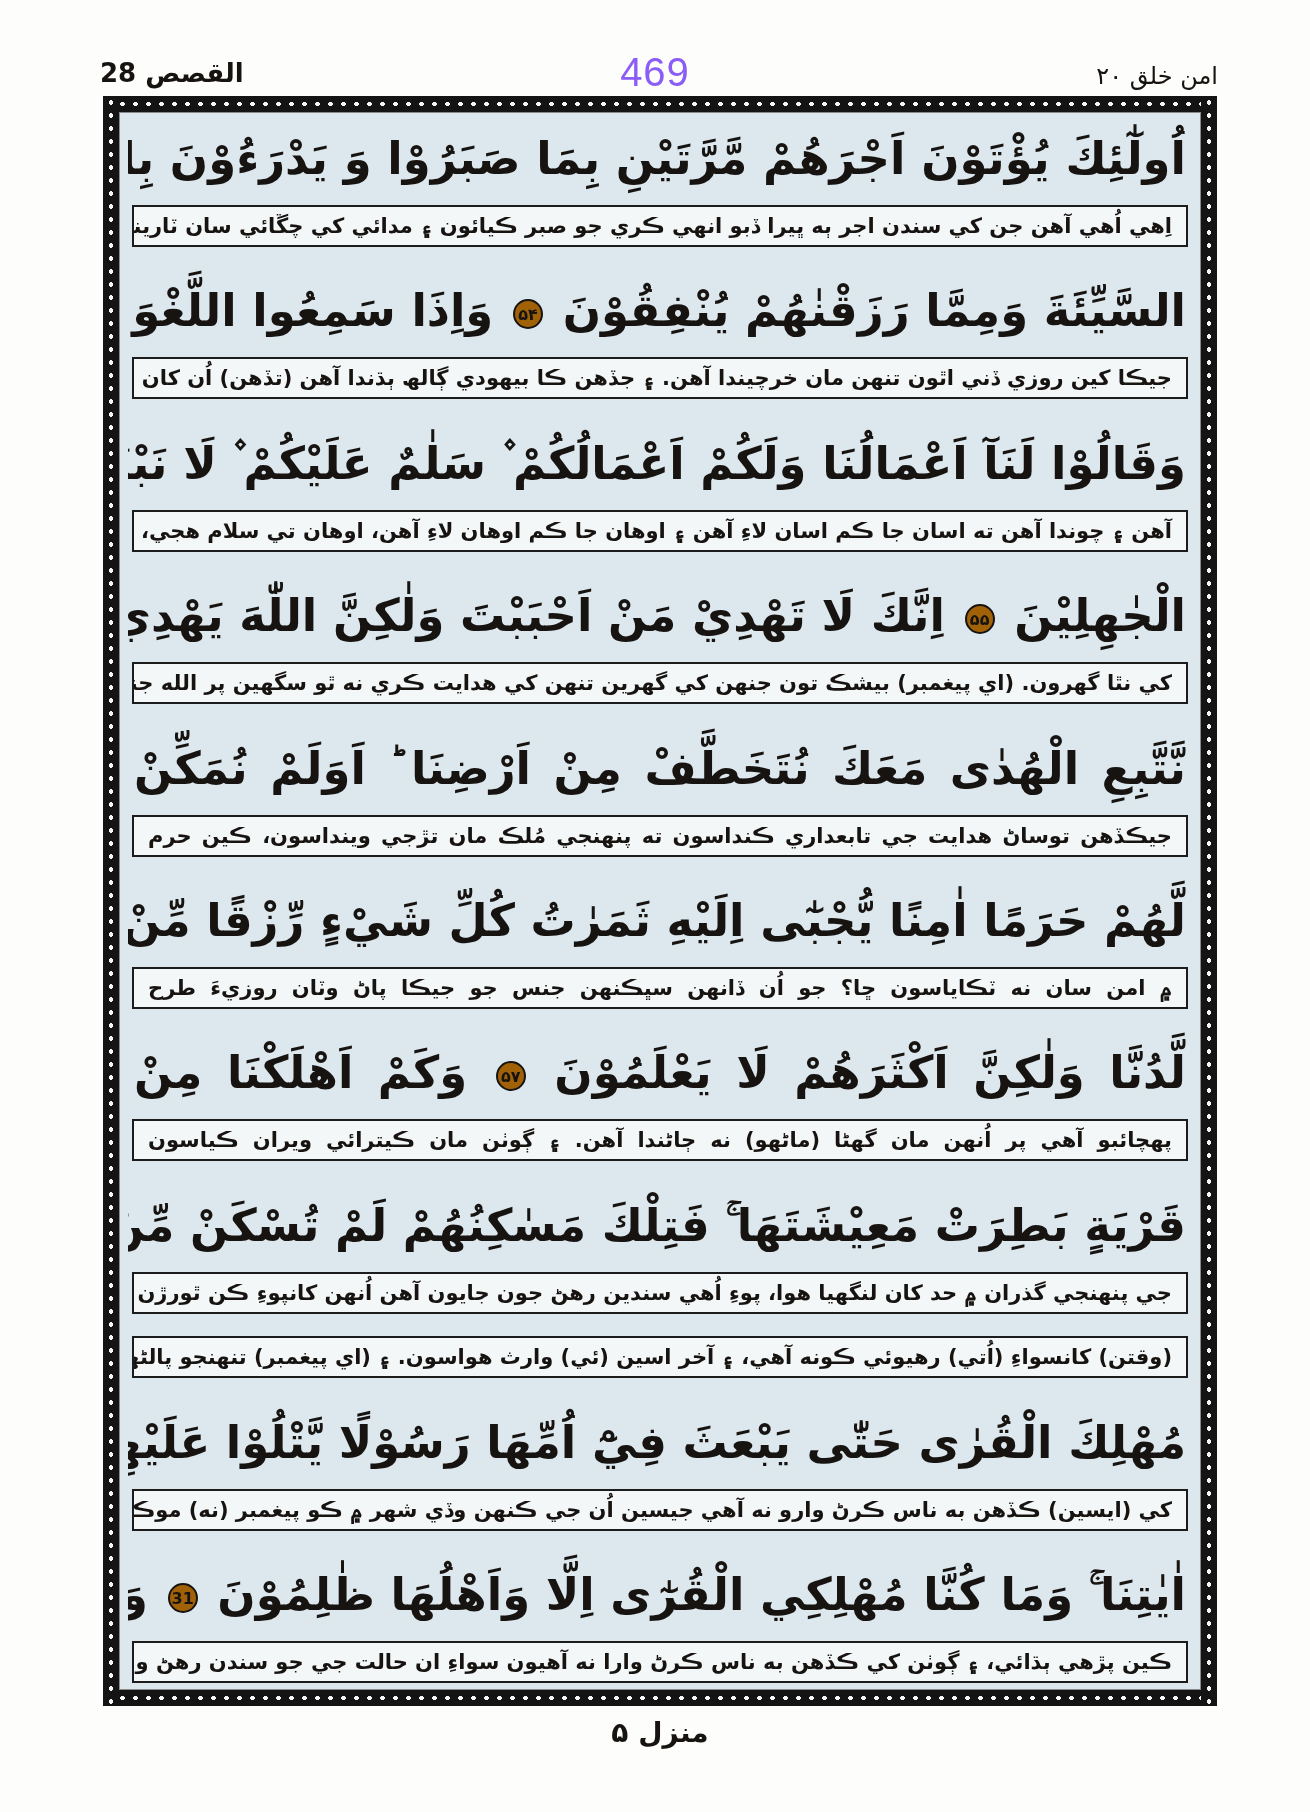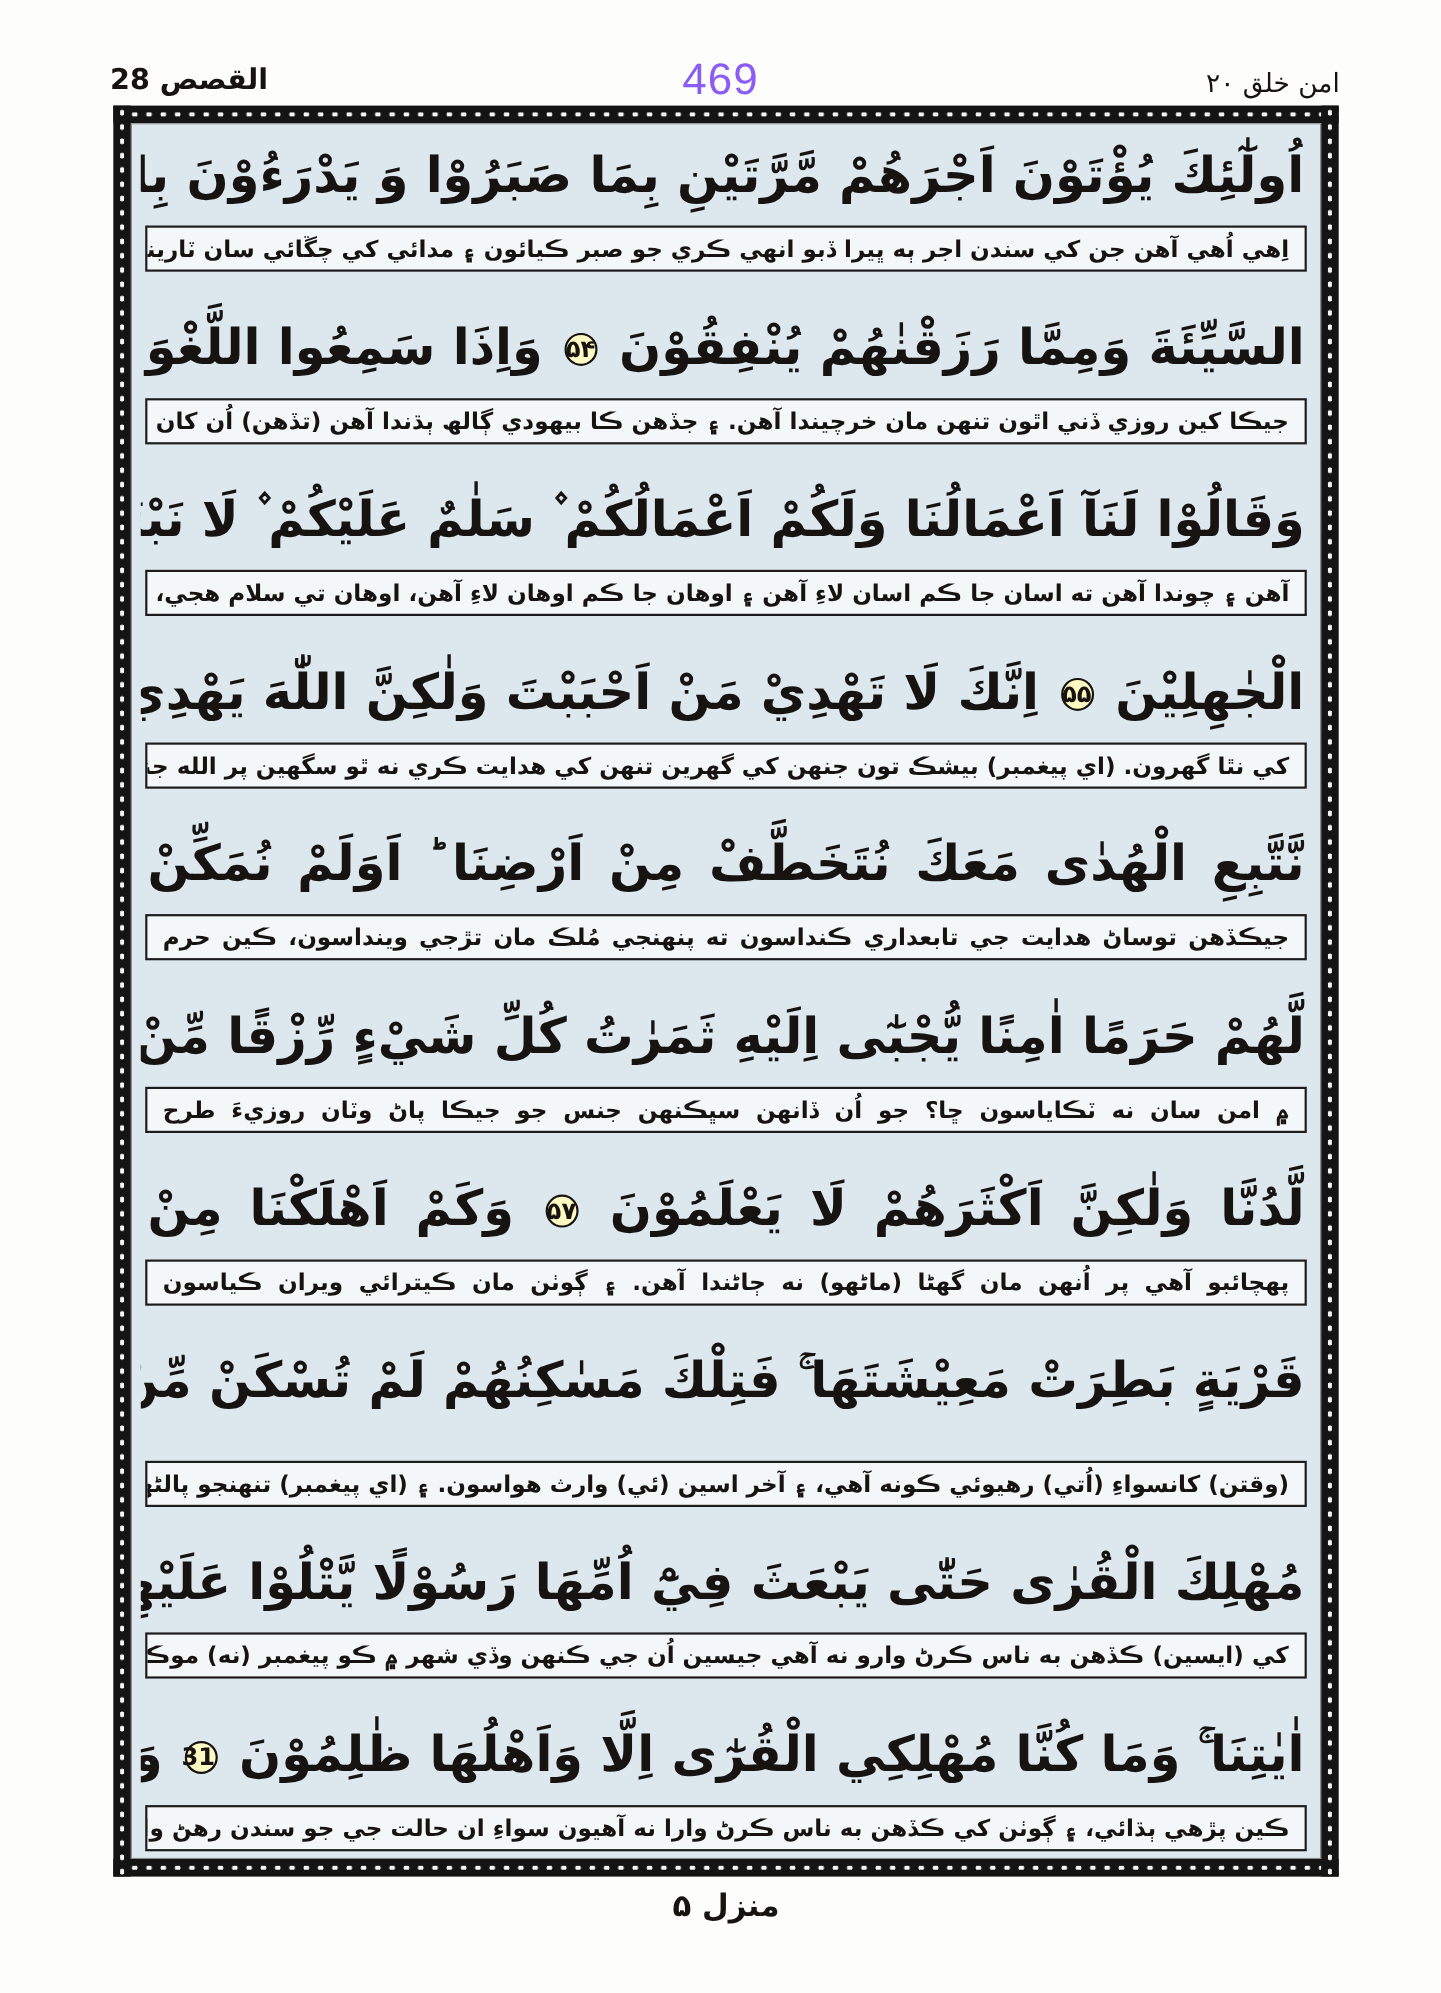--- a/index.html
+++ b/index.html
@@ -60,26 +60,26 @@
     direction:rtl;
     font-size:45px;font-weight:bold;
     line-height:1.85;height:88px;
     white-space:nowrap;overflow:hidden;
     text-align:justify;text-align-last:justify;
     padding:0 6px;
     color:var(--ink);
   }
   .vnum{
     display:inline-block;
-    font-size:22px;font-weight:bold;
+    font-size:16px;font-weight:bold;
     border:2px solid var(--ink);border-radius:50%;
     width:30px;height:30px;line-height:27px;
     text-align:center;text-align-last:center;
     vertical-align:middle;margin:0 4px;
-    background:#fef9c3;
+    background:#a16207;
   }
   .trans{
     direction:rtl;
     background:var(--box_bg);
     border:2px solid #1c1c1c;
     margin:0 4px;
     height:42px;line-height:38px;
     font-size:21px;font-weight:bold;
     white-space:nowrap;overflow:hidden;
     text-align:justify;text-align-last:justify;
@@ -135,20 +135,21 @@
     <div class="trans">۾ امن سان نه ٽڪاياسون ڇا؟ جو اُن ڏانهن سڀڪنهن جنس جو جيڪا پاڻ وٽان روزيءَ طرح</div>
   </div>
 
   <div class="row">
     <div class="arabic">لَّدُنَّا وَلٰكِنَّ اَكْثَرَهُمْ لَا يَعْلَمُوْنَ <span class="vnum">۵۷</span> وَكَمْ اَهْلَكْنَا مِنْ</div>
     <div class="trans">پهچائبو آهي پر اُنهن مان گهڻا (ماڻهو) نه ڄاڻندا آهن.   ۽ ڳوٺن مان ڪيترائي ويران ڪياسون</div>
   </div>
 
   <div class="row">
     <div class="arabic">قَرْيَةٍ بَطِرَتْ مَعِيْشَتَهَا ۚ فَتِلْكَ مَسٰكِنُهُمْ لَمْ تُسْكَنْ مِّنْ</div>
+    <div class="trans">جي پنهنجي گذران ۾ حد کان لنگهيا هوا، پوءِ اُهي سندين رهڻ جون جايون آهن اُنهن کانپوءِ ڪن ٿورڙن</div>
   </div>
 
   <div class="row">
     <div class="trans">(وقتن) کانسواءِ (اُتي) رهيوئي ڪونه آهي، ۽ آخر اسين (ئي) وارث هواسون.   ۽ (اي پيغمبر) تنهنجو پالڻهار ڳوٺن</div>
   </div>
 
   <div class="row">
     <div class="arabic">مُهْلِكَ الْقُرٰى حَتّٰى يَبْعَثَ فِيْٓ اُمِّهَا رَسُوْلًا يَّتْلُوْا عَلَيْهِمْ</div>
     <div class="trans">کي (ايسين) ڪڏهن به ناس ڪرڻ وارو نه آهي جيسين اُن جي ڪنهن وڏي شهر ۾ ڪو پيغمبر (نه) موڪلي جو اسان جون آيتون</div>
   </div>

